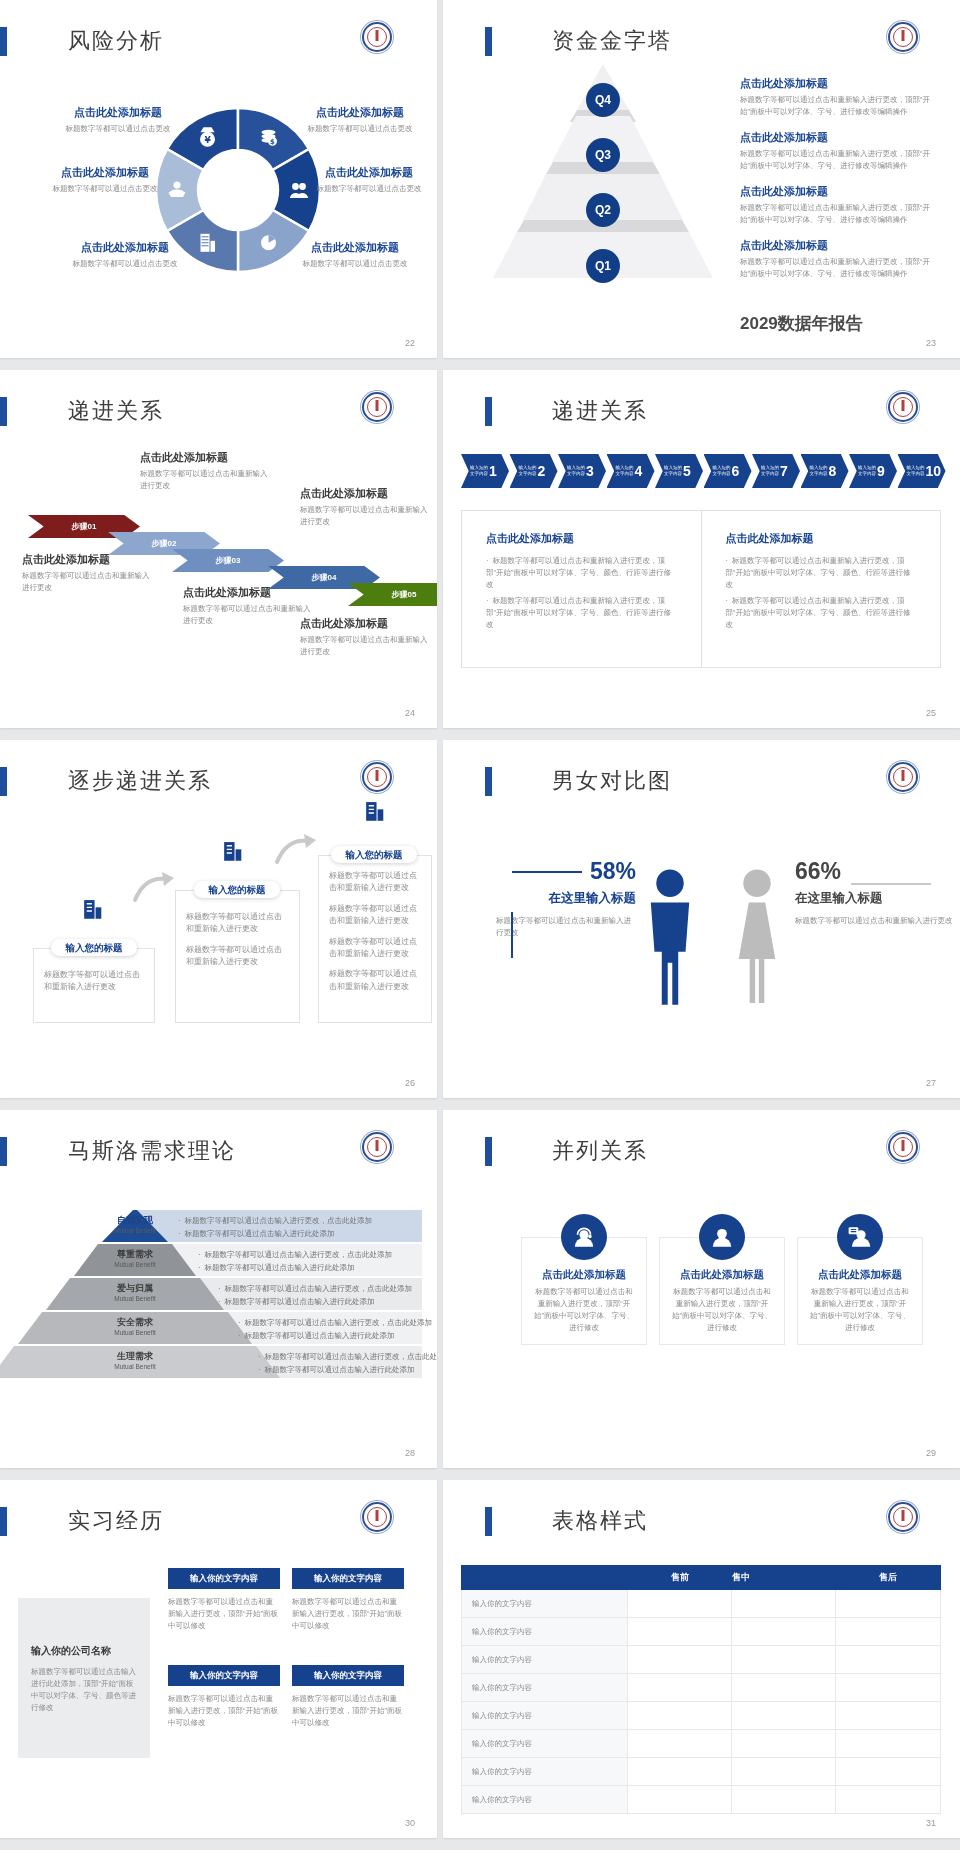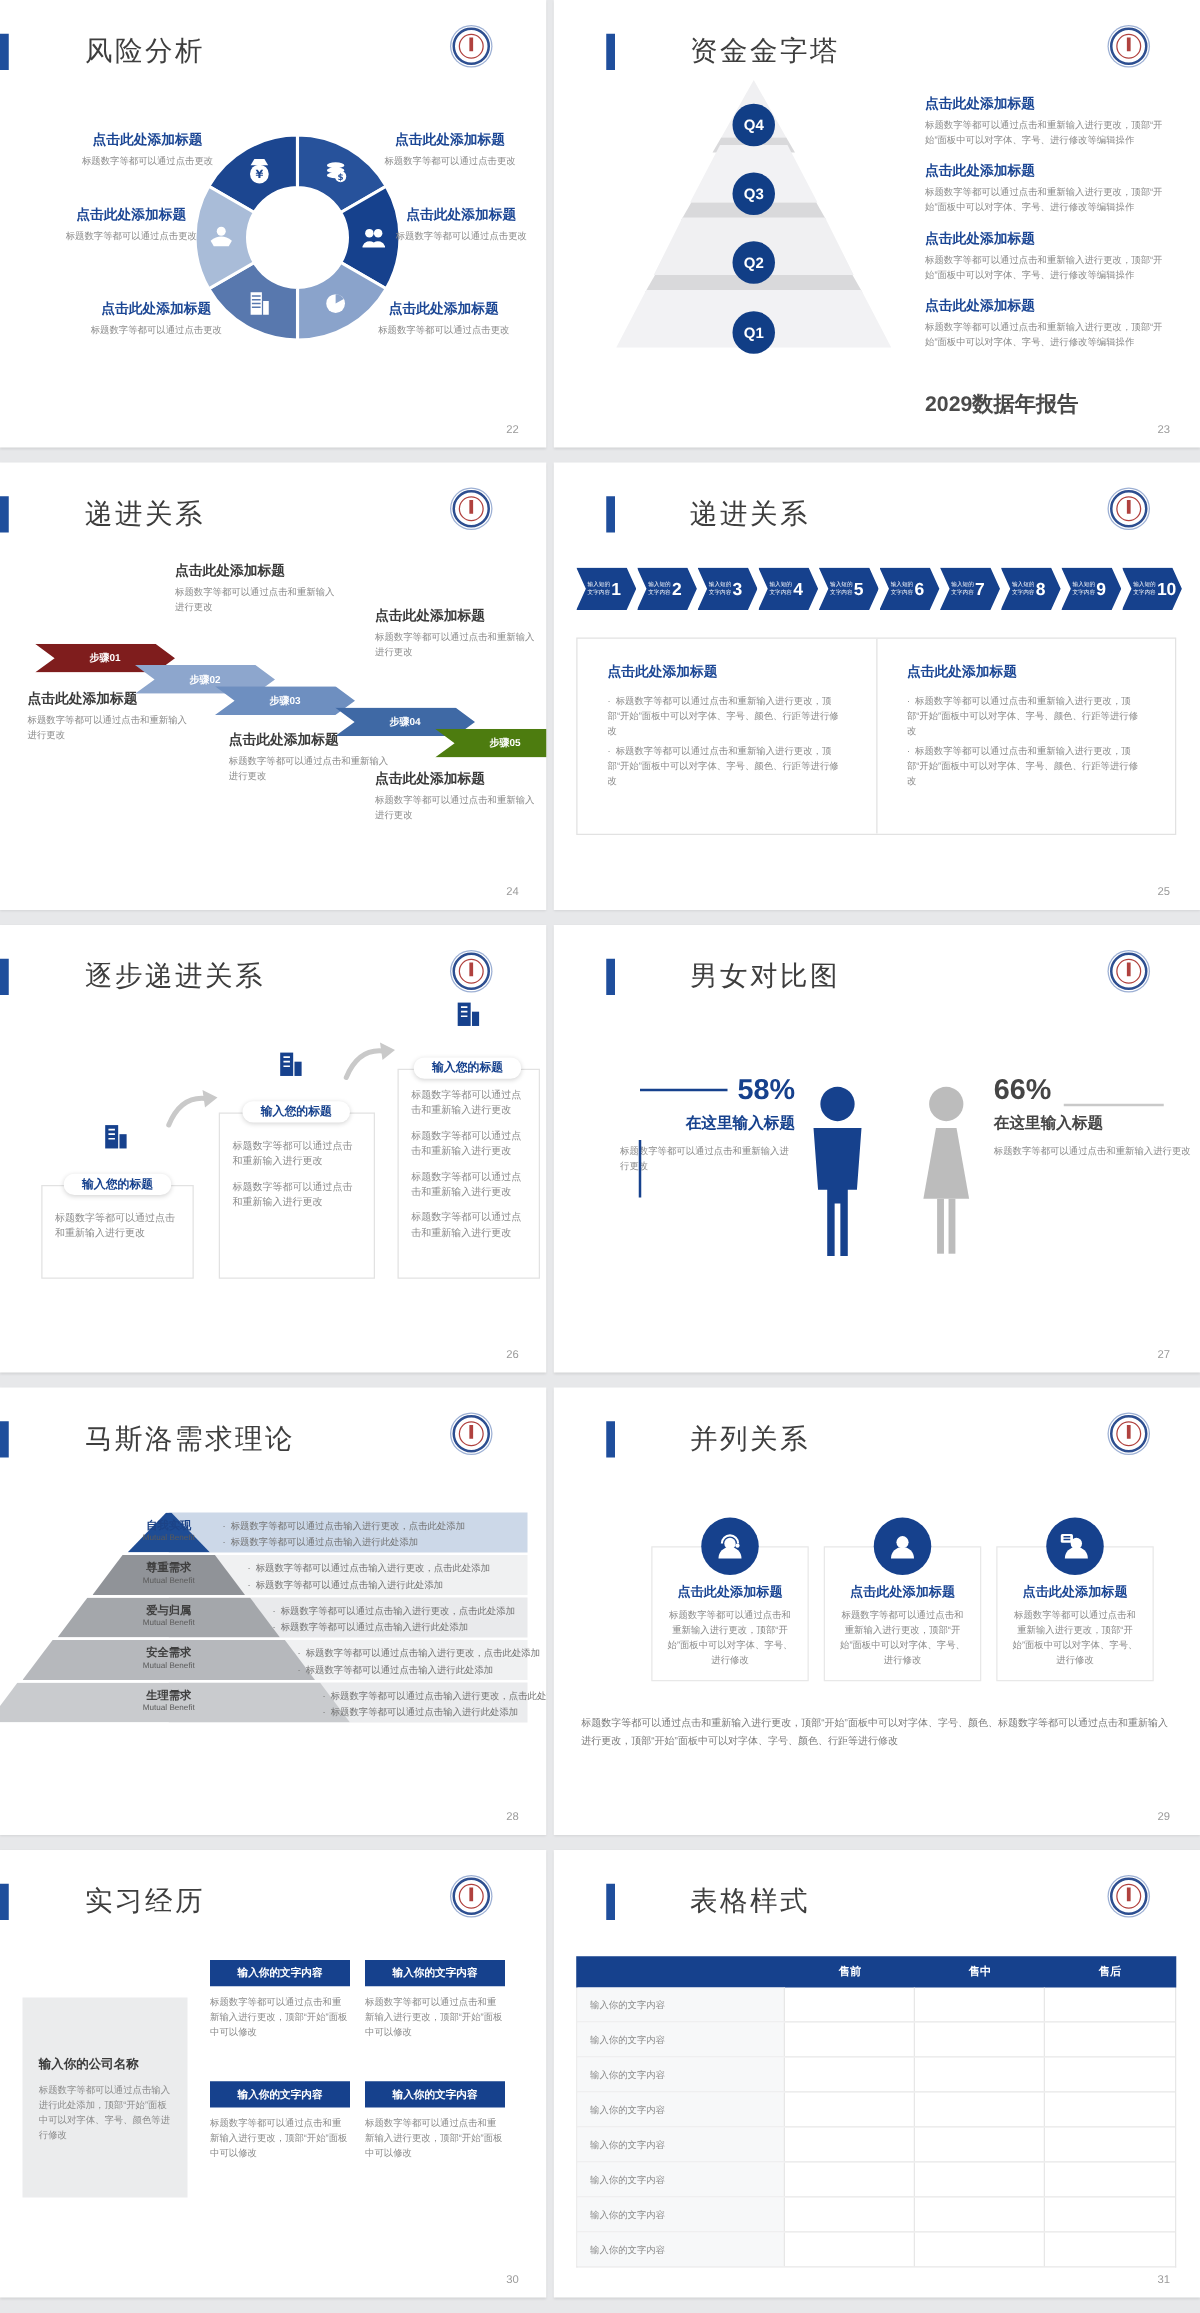--- a/index.html
+++ b/index.html
@@ -450,21 +450,20 @@
     <div class="bc">标题数字等都可以通过点击和重新输入进行更改，顶部“开始”面板中可以对字体、字号、进行修改</div>
       </div>
   <div class="pcard" style="left:216px;top:127px;padding:30px 10px 0">
     <div class="bt" style="font-size:10.5px">点击此处添加标题</div>
     <div class="bc">标题数字等都可以通过点击和重新输入进行更改，顶部“开始”面板中可以对字体、字号、进行修改</div>
       </div>
   <div class="pcard" style="left:354px;top:127px;padding:30px 10px 0">
     <div class="bt" style="font-size:10.5px">点击此处添加标题</div>
     <div class="bc">标题数字等都可以通过点击和重新输入进行更改，顶部“开始”面板中可以对字体、字号、进行修改</div>
       </div>
-  <div style="position:absolute;left:22px;width:470px;top:262px;font-size:8px;color:#7a7a7a;line-height:1.8">标题数字等都可以通过点击和重新输入进行更改，顶部“开始”面板中可以对字体、字号、颜色、标题数字等都可以通过点击和重新输入进行更改，顶部“开始”面板中可以对字体、字号、颜色、行距等进行修改</div>
   <div class="pnum" style="right:24px">29</div>
 </div>
 
 <div class="card">
   <div class="tbar" style="left:0"></div>
   <div class="stitle" style="left:21px">实习经历</div>
   <div class="logo" style="right:45px"></div>
   <div style="position:absolute;left:18px;top:118px;width:132px;height:160px;background:#ebeced;box-sizing:border-box;padding:46px 13px 0">
     <div style="font-size:10px;font-weight:bold;color:#3a3a3a;margin-bottom:8px">输入你的公司名称</div>
     <div class="bc" style="margin-top:0">标题数字等都可以通过点击输入进行此处添加，顶部“开始”面板中可以对字体、字号、颜色等进行修改</div>
@@ -481,21 +480,21 @@
 </div>
 
 <div class="card">
   <div class="tbar" style="left:42px"></div>
   <div class="stitle" style="left:62px">表格样式</div>
   <div class="logo" style="right:42px"></div>
   <div style="position:absolute;left:18px;top:85px;width:478px;border:1px solid #e7e7e7;border-top:none;box-sizing:content-box">
     <div style="display:flex;height:25px;background:#16418d;color:#fff;font-size:9px;font-weight:bold;margin:-0px -1px 0;align-items:center">
       <div style="width:167px"></div>
       <div style="width:104px;text-align:center">售前</div>
-      <div style="width:104px;text-align:center">售中</div>
+      <div style="width:104px;">售中</div>
       <div style="width:104px;text-align:center">售后</div>
     </div>
     <div class="trow">
           <div class="tc0">输入你的文字内容</div>
           <div class="tc"></div>
           <div class="tc"></div>
           <div class="tc" style="border-right:none"></div>
         </div>
     <div class="trow">
           <div class="tc0">输入你的文字内容</div>

